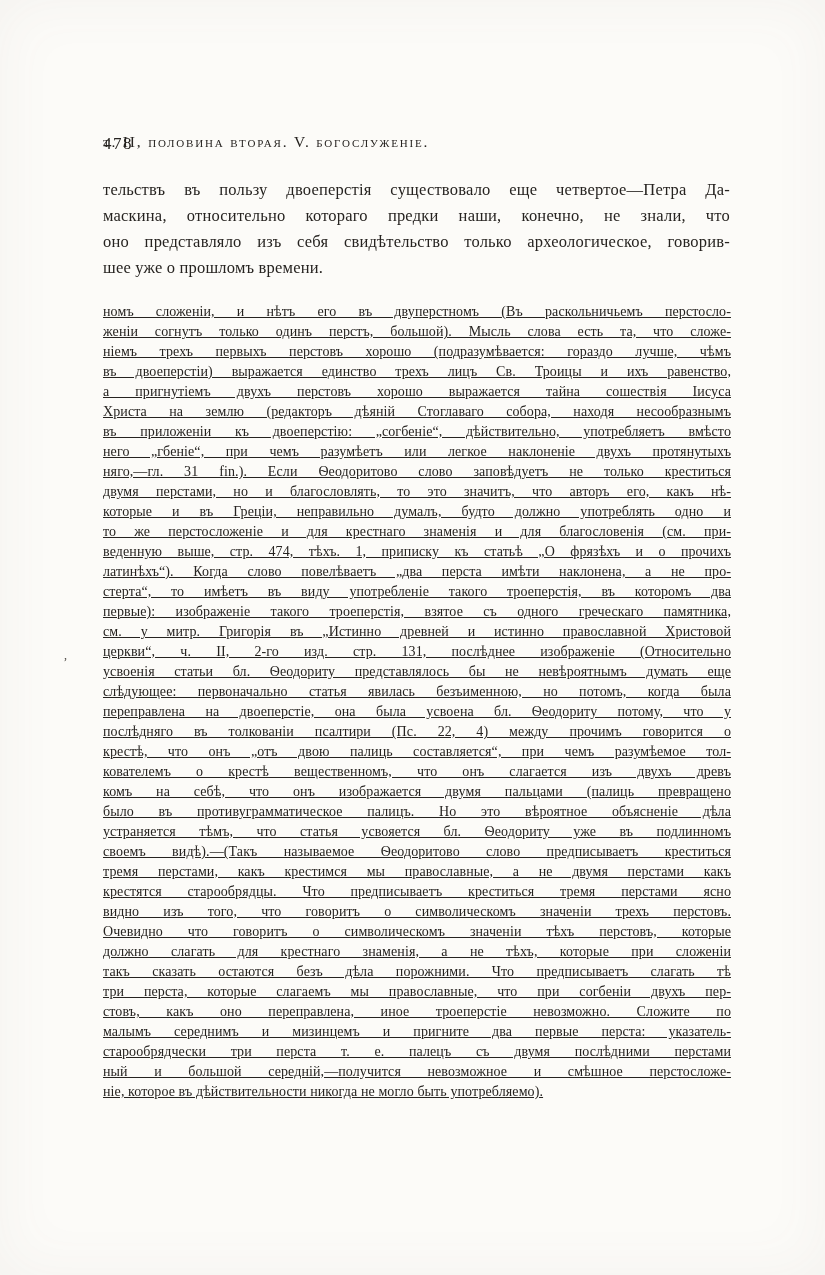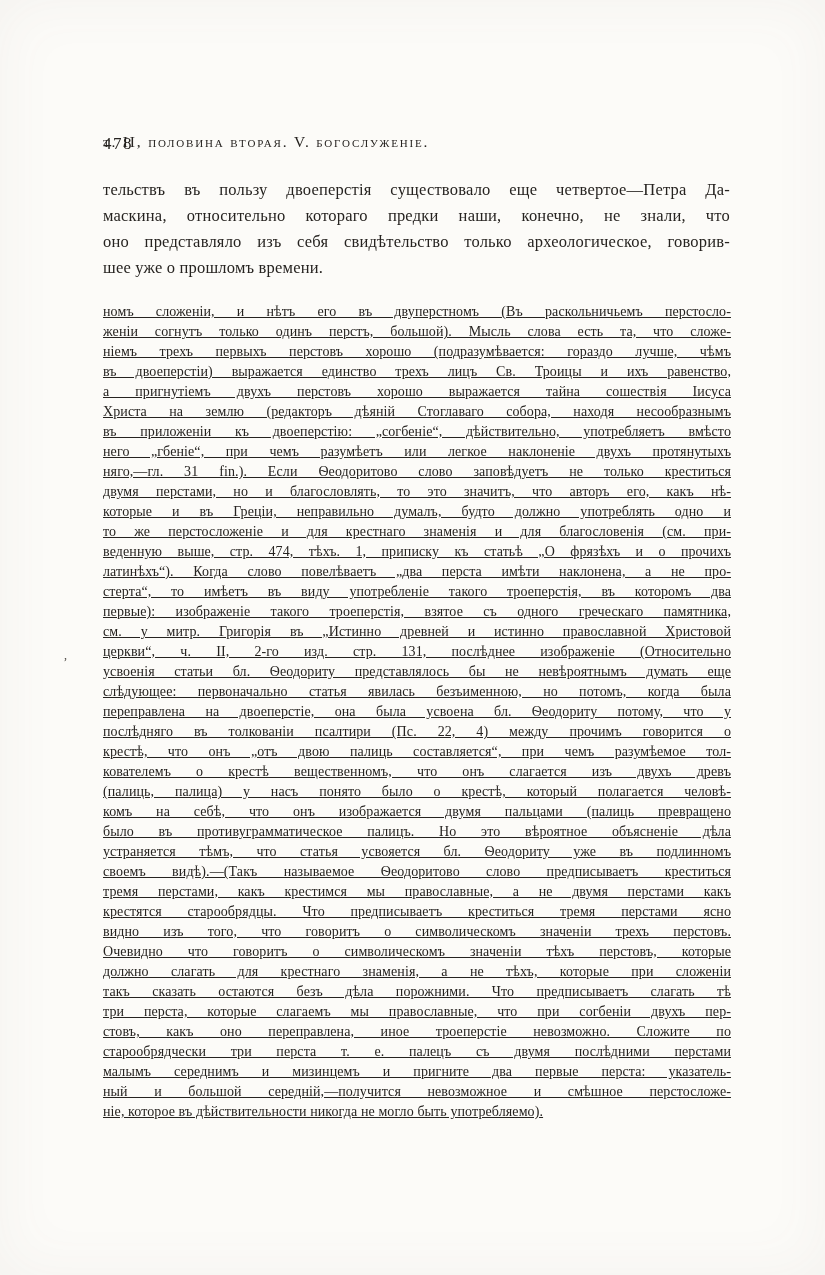--- a/index.html
+++ b/index.html
@@ -124,31 +124,30 @@
       <div class="fn-line">стерта“, то имѣетъ въ виду употребленіе такого троеперстія, въ которомъ два</div>
       <div class="fn-line">первые): изображеніе такого троеперстія, взятое съ одного греческаго памятника,</div>
       <div class="fn-line">см. у митр. Григорія въ „Истинно древней и истинно православной Христовой</div>
       <div class="fn-line">церкви“, ч. II, 2-го изд. стр. 131, послѣднее изображеніе (Относительно</div>
       <div class="fn-line">усвоенія статьи бл. Ѳеодориту представлялось бы не невѣроятнымъ думать еще</div>
       <div class="fn-line">слѣдующее: первоначально статья явилась безъименною, но потомъ, когда была</div>
       <div class="fn-line">переправлена на двоеперстіе, она была усвоена бл. Ѳеодориту потому, что у</div>
       <div class="fn-line">послѣдняго въ толкованіи псалтири (Пс. 22, 4) между прочимъ говорится о</div>
       <div class="fn-line">крестѣ, что онъ „отъ двою палиць составляется“, при чемъ разумѣемое тол-</div>
       <div class="fn-line">кователемъ о крестѣ вещественномъ, что онъ слагается изъ двухъ древъ</div>
-      <div class="fn-line">(палиць, палица) у насъ понято было о крестѣ, который полагается человѣ-</div>
       <div class="fn-line">комъ на себѣ, что онъ изображается двумя пальцами (палиць превращено</div>
       <div class="fn-line">было въ противуграмматическое палицъ. Но это вѣроятное объясненіе дѣла</div>
       <div class="fn-line">устраняется тѣмъ, что статья усвояется бл. Ѳеодориту уже въ подлинномъ</div>
       <div class="fn-line">своемъ видѣ).—(Такъ называемое Ѳеодоритово слово предписываетъ креститься</div>
       <div class="fn-line">тремя перстами, какъ крестимся мы православные, а не двумя перстами какъ</div>
       <div class="fn-line">крестятся старообрядцы. Что предписываетъ креститься тремя перстами ясно</div>
       <div class="fn-line">видно изъ того, что говоритъ о символическомъ значеніи трехъ перстовъ.</div>
       <div class="fn-line">Очевидно что говоритъ о символическомъ значеніи тѣхъ перстовъ, которые</div>
       <div class="fn-line">должно слагать для крестнаго знаменія, а не тѣхъ, которые при сложеніи</div>
       <div class="fn-line">такъ сказать остаются безъ дѣла порожними. Что предписываетъ слагать тѣ</div>
       <div class="fn-line">три перста, которые слагаемъ мы православные, что при согбеніи двухъ пер-</div>
       <div class="fn-line">стовъ, какъ оно переправлена, иное троеперстіе невозможно. Сложите по</div>
+      <div class="fn-line">малымъ середнимъ и мизинцемъ и пригните два первые перста: указатель-</div>
       <div class="fn-line">старообрядчески три перста т. е. палецъ съ двумя послѣдними перстами</div>
-      <div class="fn-line">малымъ середнимъ и мизинцемъ и пригните два первые перста: указатель-</div>
       <div class="fn-line">ный и большой середній,—получится невозможное и смѣшное перстосложе-</div>
       <div class="fn-line end">ніе, которое въ дѣйствительности никогда не могло быть употребляемо).</div>
     </div>
 </div>
 
 </body></html>

